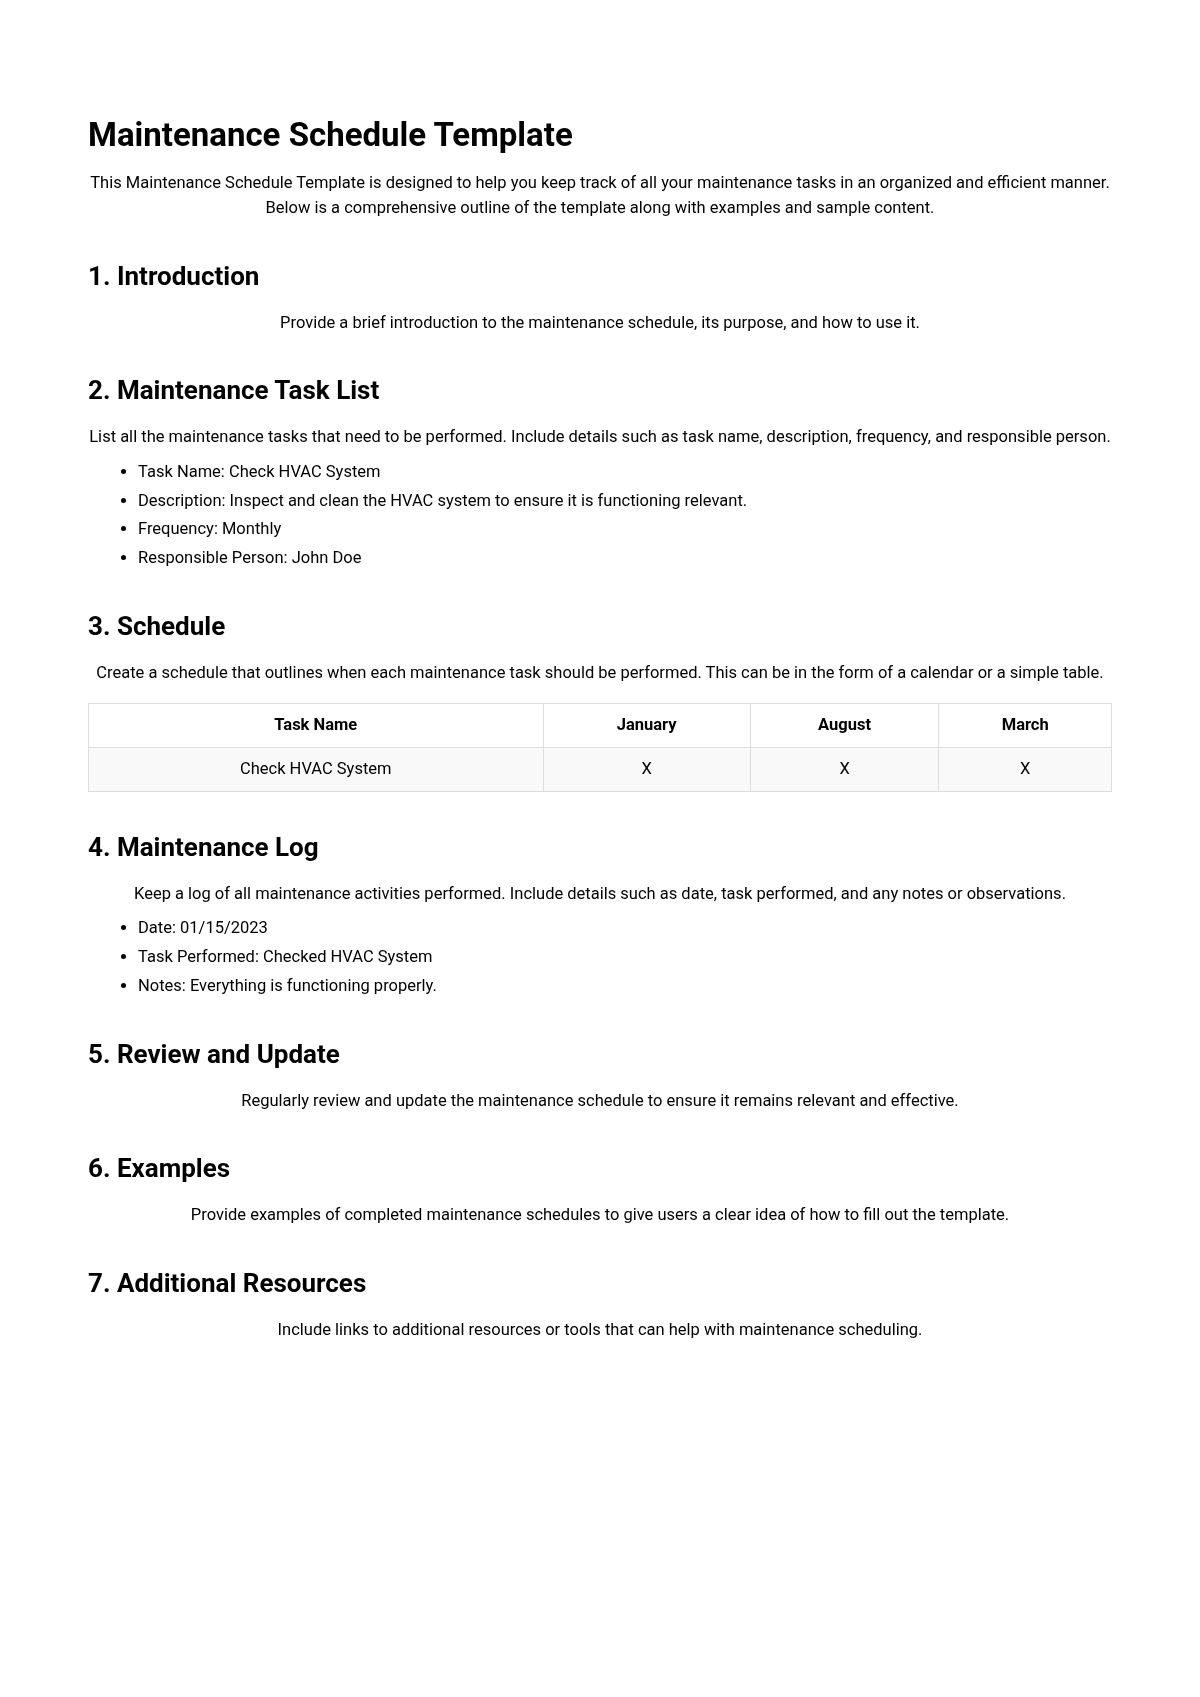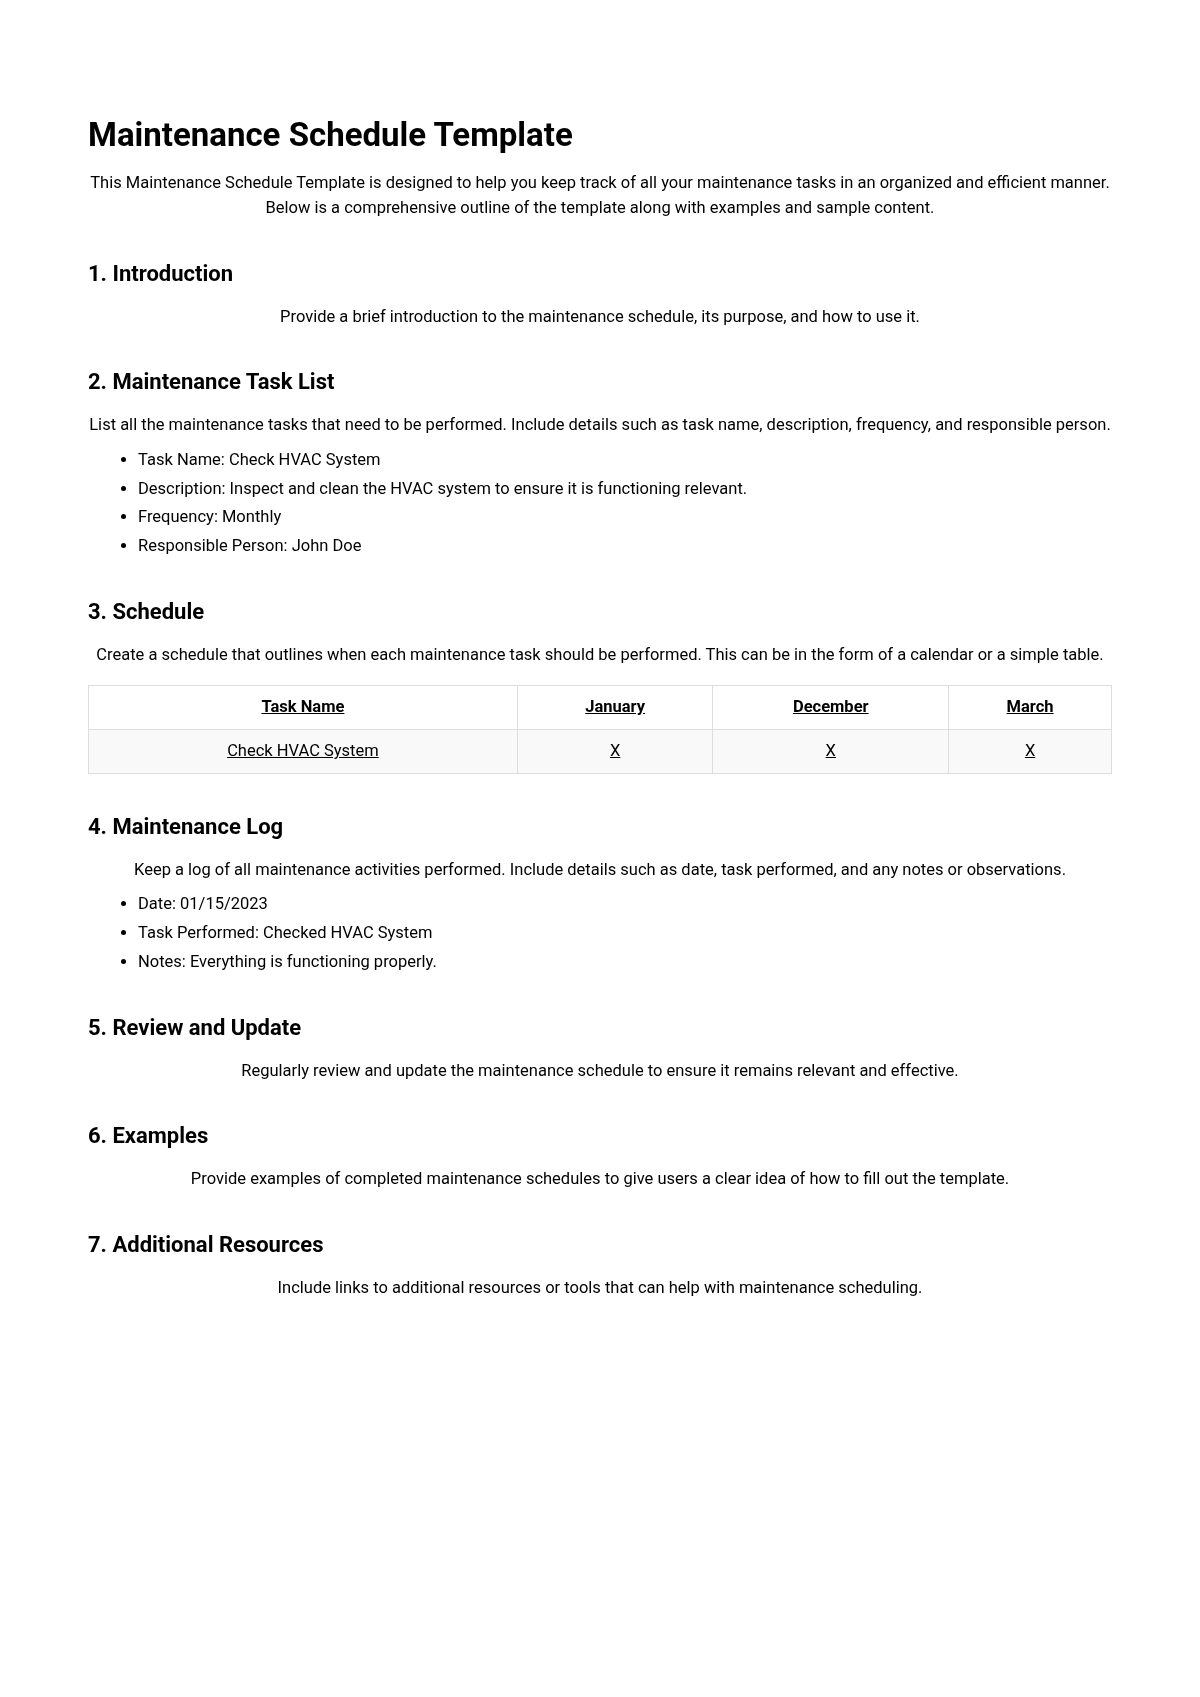--- a/index.html
+++ b/index.html
@@ -14,21 +14,21 @@
       padding: 110px 88px 60px 88px;
       width: 1200px;
       line-height: 1.5;
     }
     h1 {
       font-size: 33px;
       font-weight: 700;
       margin-bottom: 10px;
     }
     h2 {
-      font-size: 22px;
+      font-size: 26px;
       font-weight: 700;
       margin-top: 36px;
       margin-bottom: 14px;
     }
     p {
       font-size: 16.5px;
       margin-bottom: 6px;
       line-height: 1.55;
       text-align: center;
     }
@@ -42,21 +42,20 @@
       margin-bottom: 4px;
       line-height: 1.5;
     }
     li .label {
       font-weight: 400;
     }
     table {
       width: 100%;
       border-collapse: collapse;
       margin-top: 18px;
-      text-decoration: underline;
     }
     th, td {
       border: 1px solid #dddddd;
       padding: 9px 8px;
       text-align: center;
       font-size: 16.5px;
     }
     th {
       font-weight: 700;
       background: #ffffff;
@@ -86,21 +85,21 @@
   <li><span class="label">Responsible Person:</span><span> John Doe</span></li>
 </ul>
 
 <h2>3. Schedule</h2>
 <p>Create a schedule that outlines when each maintenance task should be performed. This can be in the form of a calendar or a simple table.</p>
 <table>
   <thead>
     <tr>
       <th>Task Name</th>
       <th>January</th>
-      <th>December</th>
+      <th>August</th>
       <th>March</th>
     </tr>
   </thead>
   <tbody>
     <tr>
       <td>Check HVAC System</td>
       <td>X</td>
       <td>X</td>
       <td>X</td>
     </tr>

